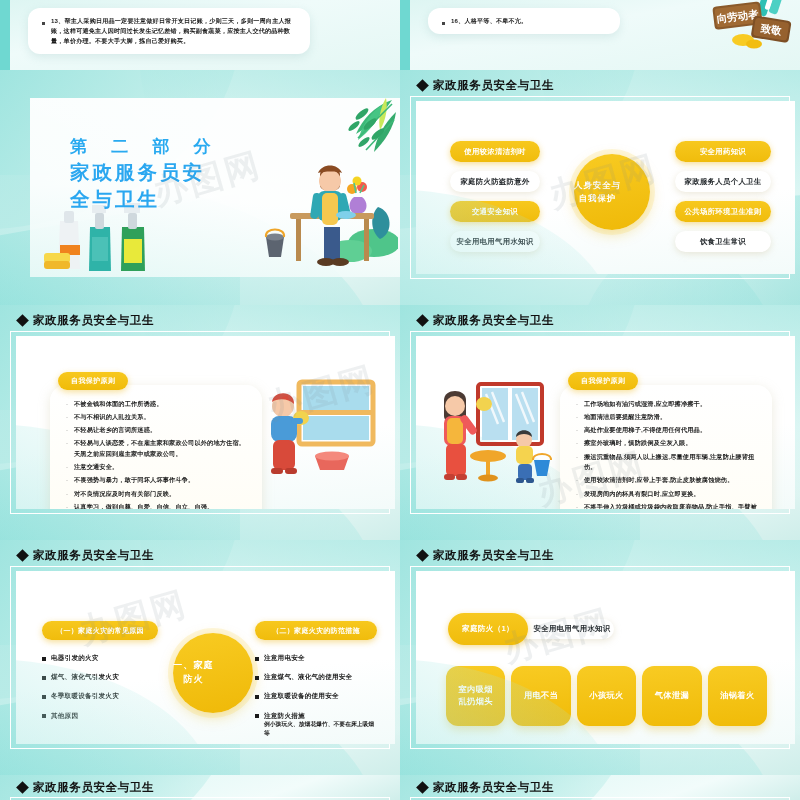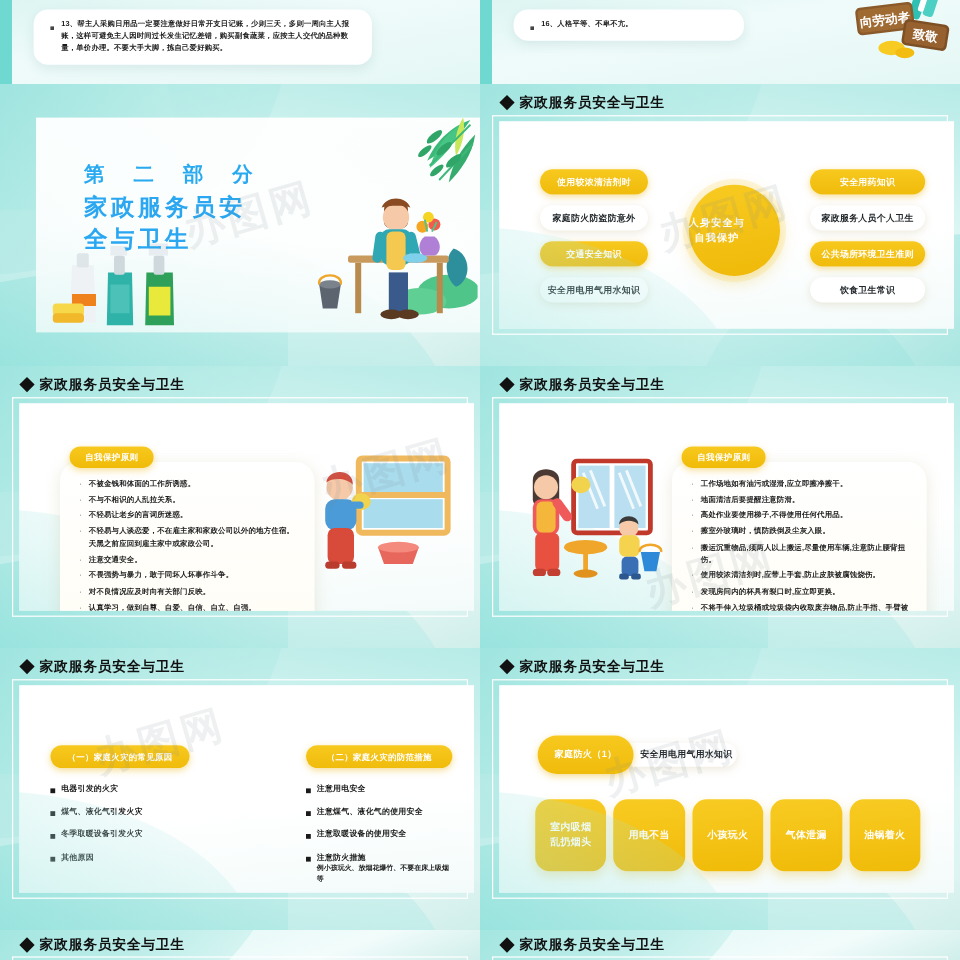--- a/index.html
+++ b/index.html
@@ -563,20 +563,26 @@
         <div class="sqli">
             <span class="mk"></span>
             <span class="tx">冬季取暖设备引发火灾</span>
           </div>
         <div class="sqli">
             <span class="mk"></span>
             <span class="tx">其他原因</span>
           </div>
       </div>
 
+      <div class="big-circle" style="position:absolute;left:157px;top:62px;width:80px;height:80px;font-size:9.2px;">
+        <div>
+          <div>一、家庭</div>
+          <div>防火</div>
+        </div>
+      </div>
 
       <div style="position:absolute;right:18px;top:50px;width:122px;">
         <div class="pill solid" style="height:19px;font-size:7px;margin-bottom:13px;">（二）家庭火灾的防范措施</div>
         <div class="sqli">
             <span class="mk"></span>
             <span class="tx">注意用电安全</span>
           </div>
         <div class="sqli">
             <span class="mk"></span>
             <span class="tx">注意煤气、液化气的使用安全</span>

